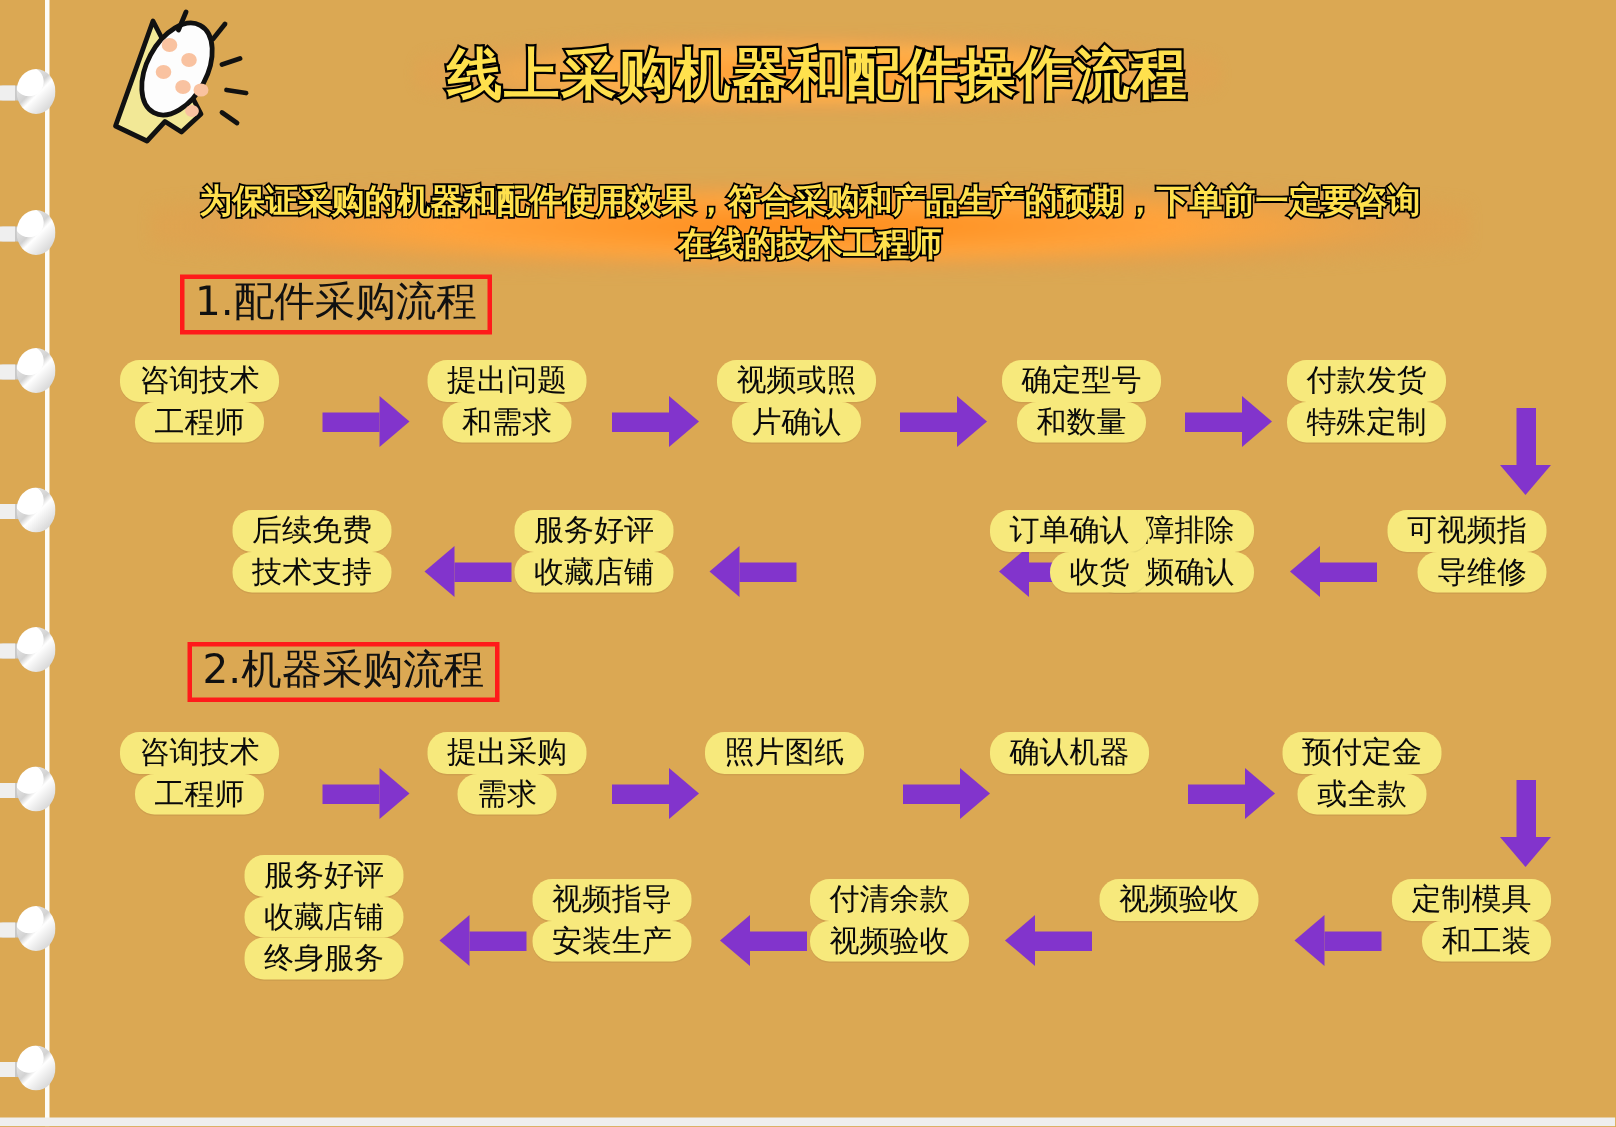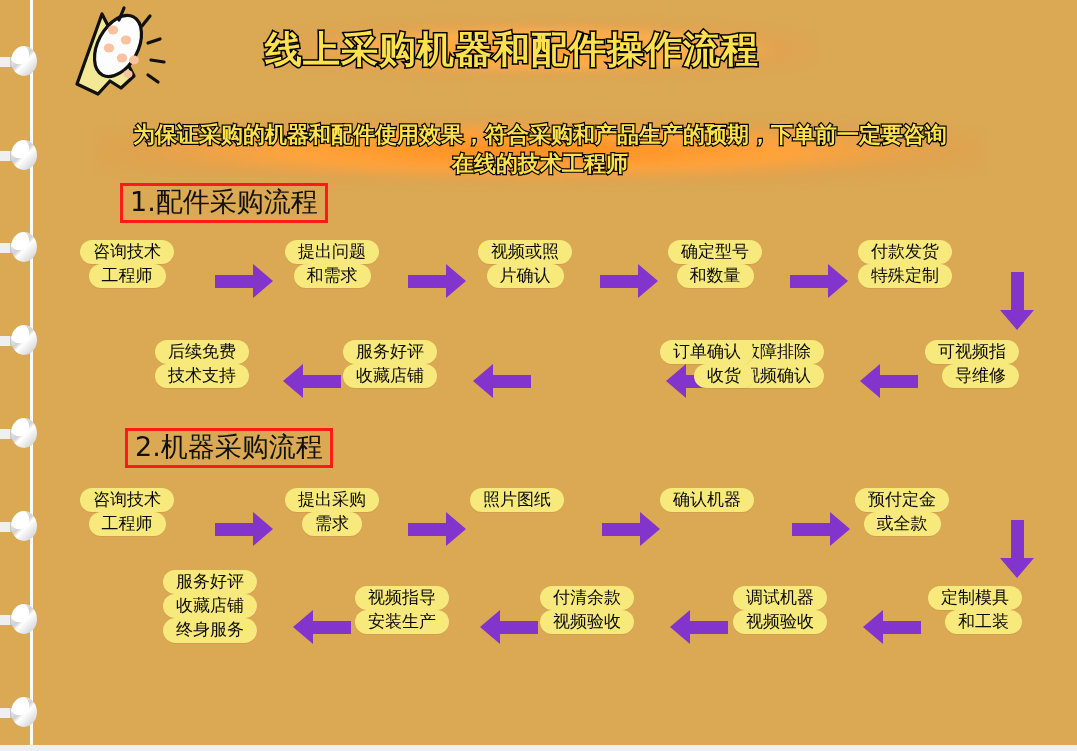--- a/index.html
+++ b/index.html
@@ -20,21 +20,21 @@
       background:
         radial-gradient(circle at 32% 28%, #ffffff 0%, #ffffff 34%, rgba(255,255,255,0) 36%),
         linear-gradient(135deg,#fafafa 0%,#d2d2d2 45%,#ffffff 55%,#c6c6c6 100%);
   }
 
   
   .megaphone{position:absolute;left:58px;top:2px;width:130px;height:104px;}
 
   
   .title-wrap{position:absolute;left:265px;top:18px;width:560px;height:62px;
-     display:flex;align-items:center;}
+     display:flex;align-items:center;justify-content:center;}
   .title-glow{position:absolute;left:50%;top:50%;transform:translate(-50%,-50%);
      width:540px;height:56px;border-radius:28px;
      background:radial-gradient(ellipse at center, #ff9a2e 0%, #ffaf4a 38%, rgba(230,160,80,0.55) 62%, rgba(219,168,83,0) 80%);
      filter:blur(3px);}
   .title{position:relative;font-size:37px;font-weight:bold;color:#ffe14d;letter-spacing:1px;
      line-height:1;white-space:nowrap;
      -webkit-text-stroke:3px #000;
      paint-order:stroke fill;
      text-shadow:0 0 2px #000;}
 
@@ -46,21 +46,21 @@
      filter:blur(4px);}
   .subtitle{position:relative;font-size:22px;font-weight:bold;color:#ffe14d;line-height:1.32;
      -webkit-text-stroke:2.4px #000;paint-order:stroke fill;}
 
   
   .section-hd{position:absolute;border:3px solid #ff1a1a;background:transparent;
      padding:0px 7px 2px 7px;font-size:27px;color:#111;line-height:1.18;white-space:nowrap;}
 
   
   .node{position:absolute;display:flex;flex-direction:column;}
-  .node .ln{display:inline-block;background:#f7e97c;color:#0a0a0a;font-size:17px;
+  .node .ln{display:inline-block;background:#f7e97c;color:#0a0a0a;font-size:20px;
      line-height:1.13;padding:2px 13px 3px 13px;border-radius:13px;white-space:nowrap;
      box-shadow:0 1px 0 rgba(0,0,0,0.05);}
   .node.c  {align-items:center;}
   .node.r  {align-items:flex-end;}
   .arrow-right{position:absolute;display:flex;align-items:center;}
   .arrow-right .shaft{height:13px;background:#8234cc;}
   .arrow-right .head{width:0;height:0;border-top:17px solid transparent;border-bottom:17px solid transparent;border-left:20px solid #8234cc;}
   .arrow-left{position:absolute;display:flex;align-items:center;}
   .arrow-left .shaft{height:13px;background:#8234cc;}
   .arrow-left .head{width:0;height:0;border-top:17px solid transparent;border-bottom:17px solid transparent;border-right:20px solid #8234cc;}
@@ -288,21 +288,20 @@
   <div class="node r" style="left:928px;top:586px">
     <span class="ln">定制模具</span>
     <span class="ln">和工装</span>
   </div>
   <div class="arrow-left" style="left:863px;top:610px">
     <div class="head"></div>
       <div class="shaft" style="width:38px"></div>
   </div>
 
   <div class="node c" style="left:733px;top:586px">
-    <span class="ln">调试机器</span>
     <span class="ln">视频验收</span>
   </div>
   <div class="arrow-left" style="left:670px;top:610px">
     <div class="head"></div>
       <div class="shaft" style="width:38px"></div>
   </div>
 
   <div class="node c" style="left:540px;top:586px">
     <span class="ln">付清余款</span>
     <span class="ln">视频验收</span>

